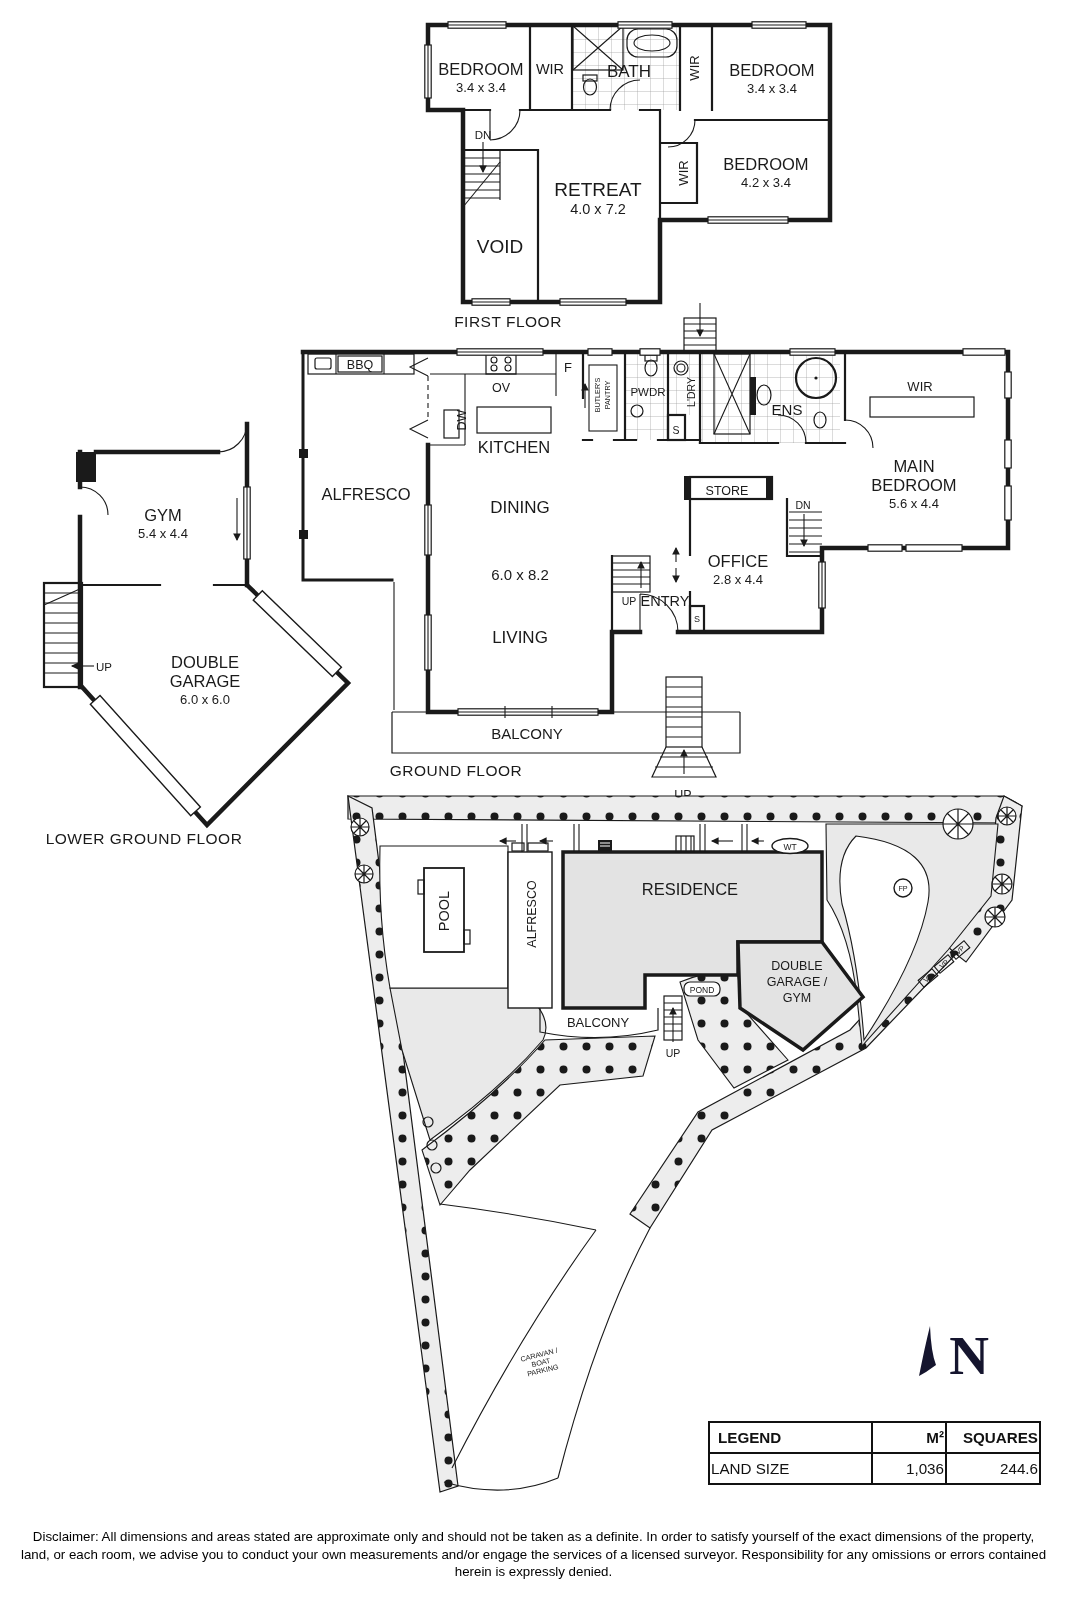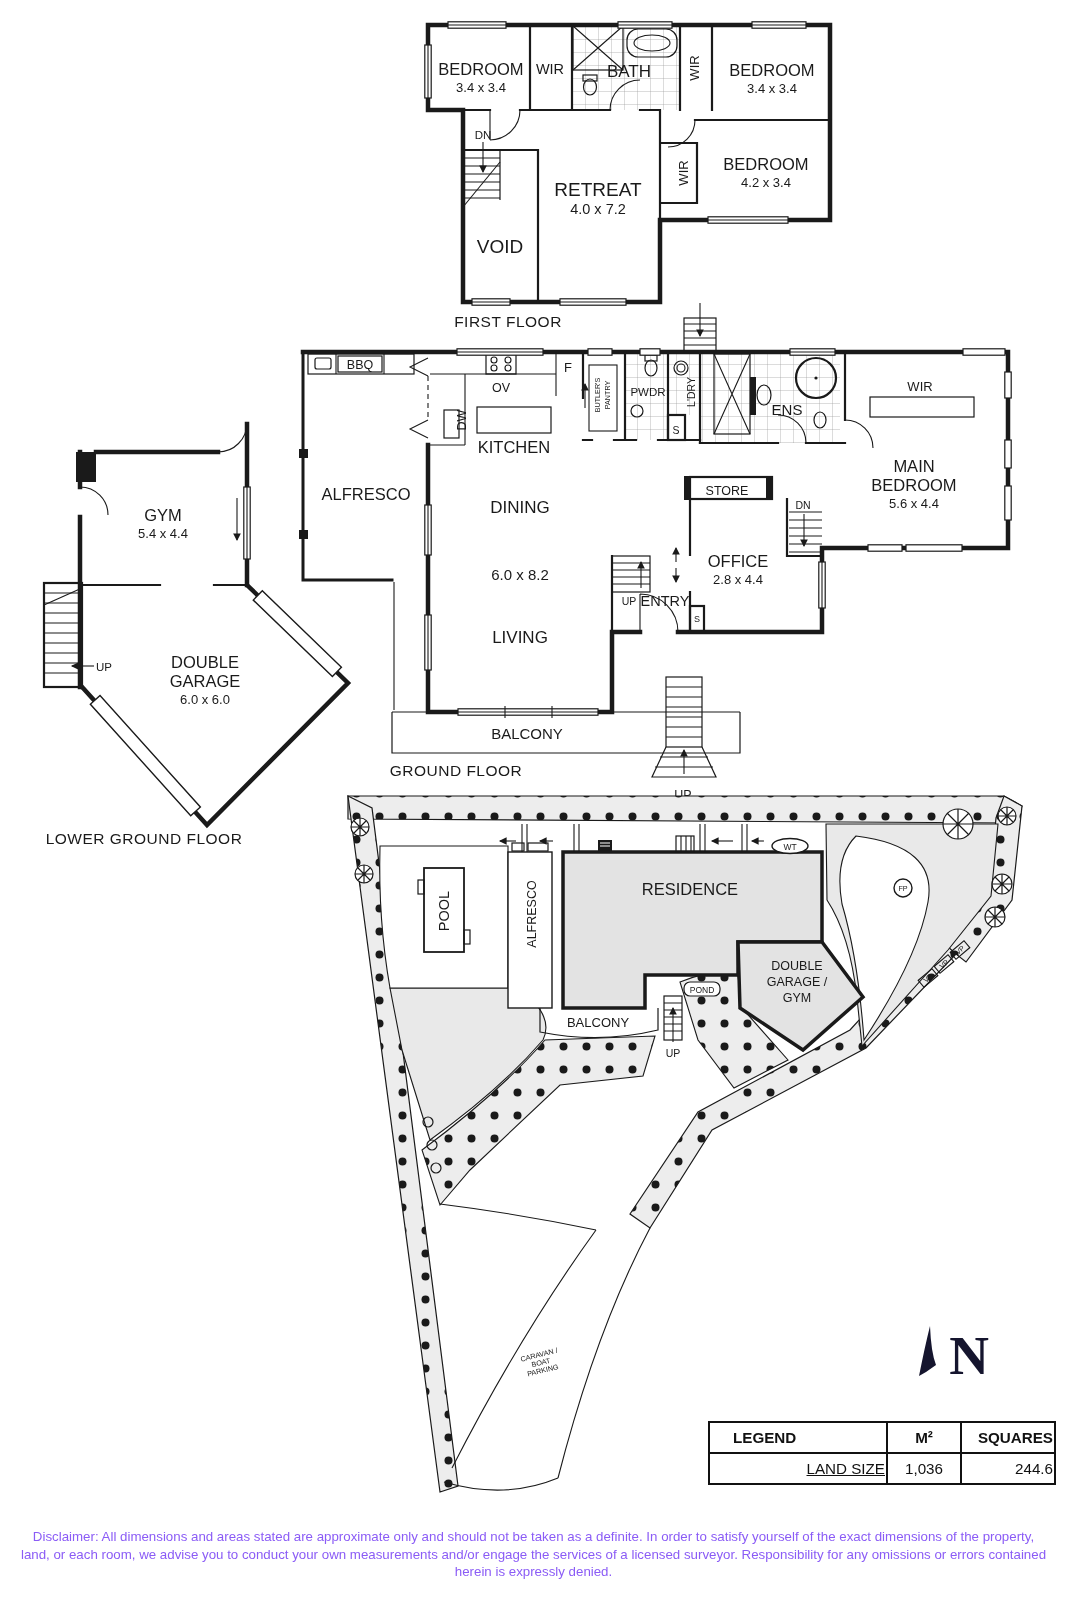--- a/index.html
+++ b/index.html
@@ -17,26 +17,26 @@
   .thin{stroke:#1a1a1a;stroke-width:1.1;fill:none}
   .winr{fill:#fff;stroke:#1a1a1a;stroke-width:1.2}
   .grey{fill:#e9e9e9;stroke:#1a1a1a;stroke-width:1.1}
   .bld{fill:#e3e3e3;stroke:#1a1a1a;stroke-width:3.5}
   .north-n{font-size:55px;font-weight:bold;font-family:"Liberation Serif", serif;fill:#15152e}
   .legend-box{position:absolute;left:708px;top:1421px;}
   .legend-box table{border-collapse:collapse;}
   .legend-box td,.legend-box th{border:2.2px solid #111;height:27px;font-size:15.2px;
      font-family:"Liberation Sans",sans-serif;}
   .legend-box th{font-weight:bold;}
-  .c1{width:152px;text-align:left;padding-left:23px;}
-  .c1d{width:152px;text-align:right;text-decoration:underline;}
-  .c2{width:70px;text-align:center;margin-left:16px;}
+  .c1{width:152px;text-align:left;padding-left:8px;}
+  .c1d{width:152px;text-align:left;}
+  .c2{width:70px;text-align:right;margin-left:16px;}
   .c3{width:90px;text-align:right;}
   .disclaimer{position:absolute;left:0;top:1528px;width:100%;}
-  .disclaimer p{width:1030px;margin:0 auto;text-align:center;font-size:13.3px;line-height:1.32;color:#8b5cf6;}
+  .disclaimer p{width:1030px;margin:0 auto;text-align:center;font-size:13.3px;line-height:1.32;color:#000000;}
 </style>
 </head>
 <body>
 
 <div class="page">
 <svg width="1067" height="1600" viewBox="0 0 1067 1600">
   <defs>
     <marker id="ah" markerWidth="8" markerHeight="8" refX="6" refY="3.5" orient="auto">
       <path d="M0 0 L7 3.5 L0 7 Z" fill="#1a1a1a"></path>
     </marker>

